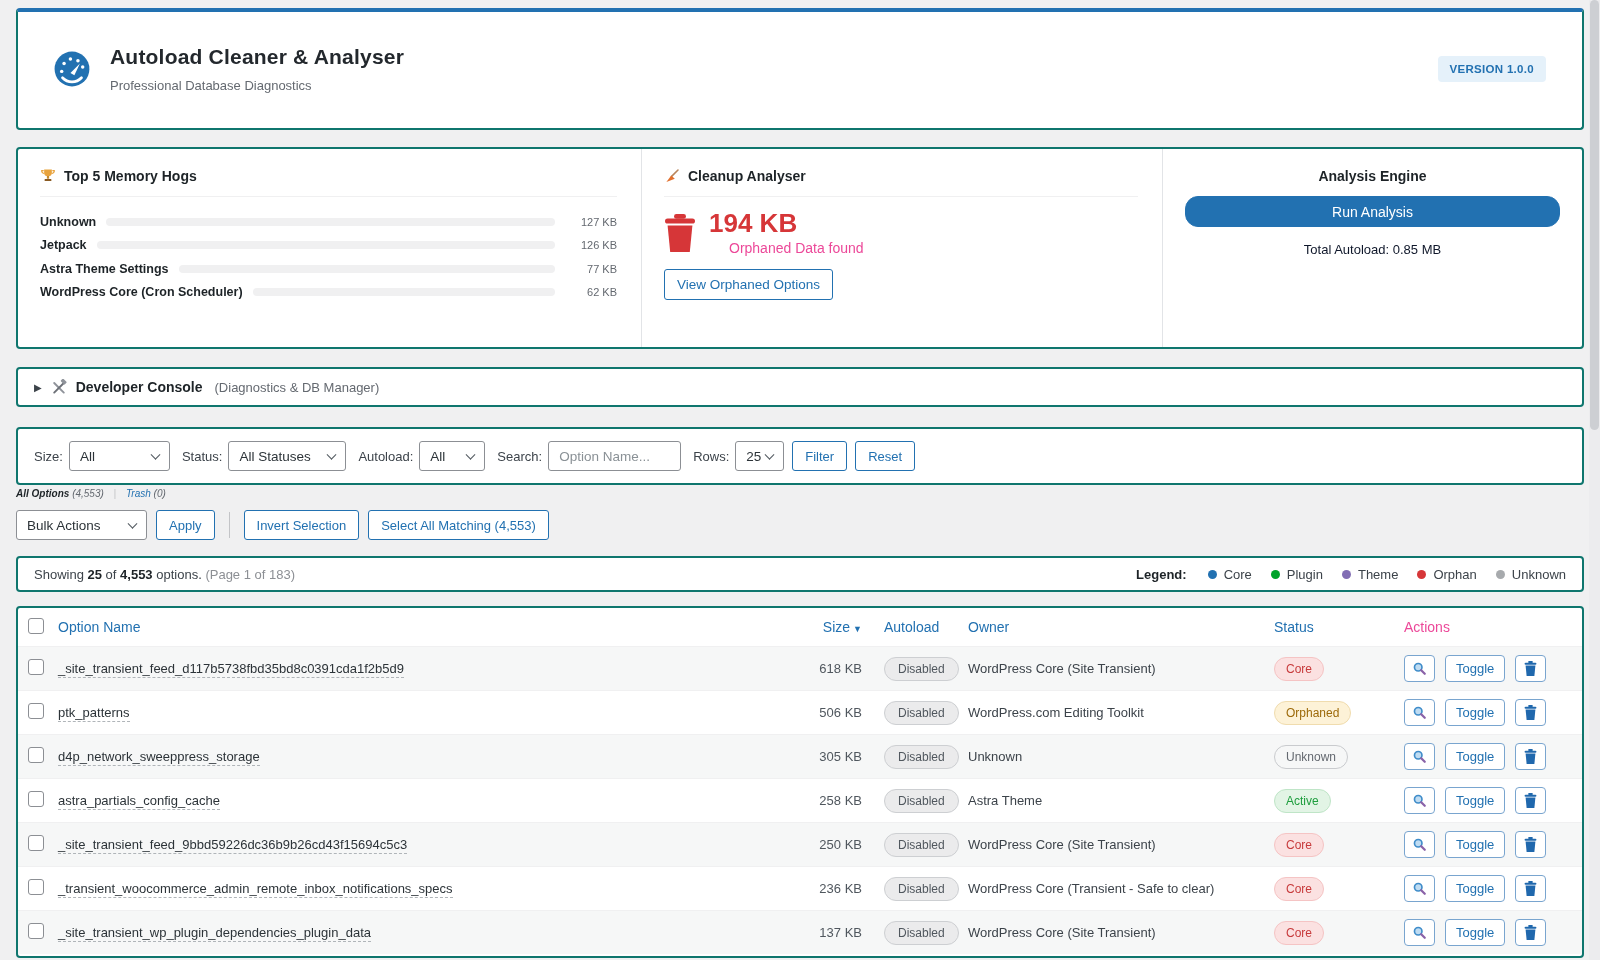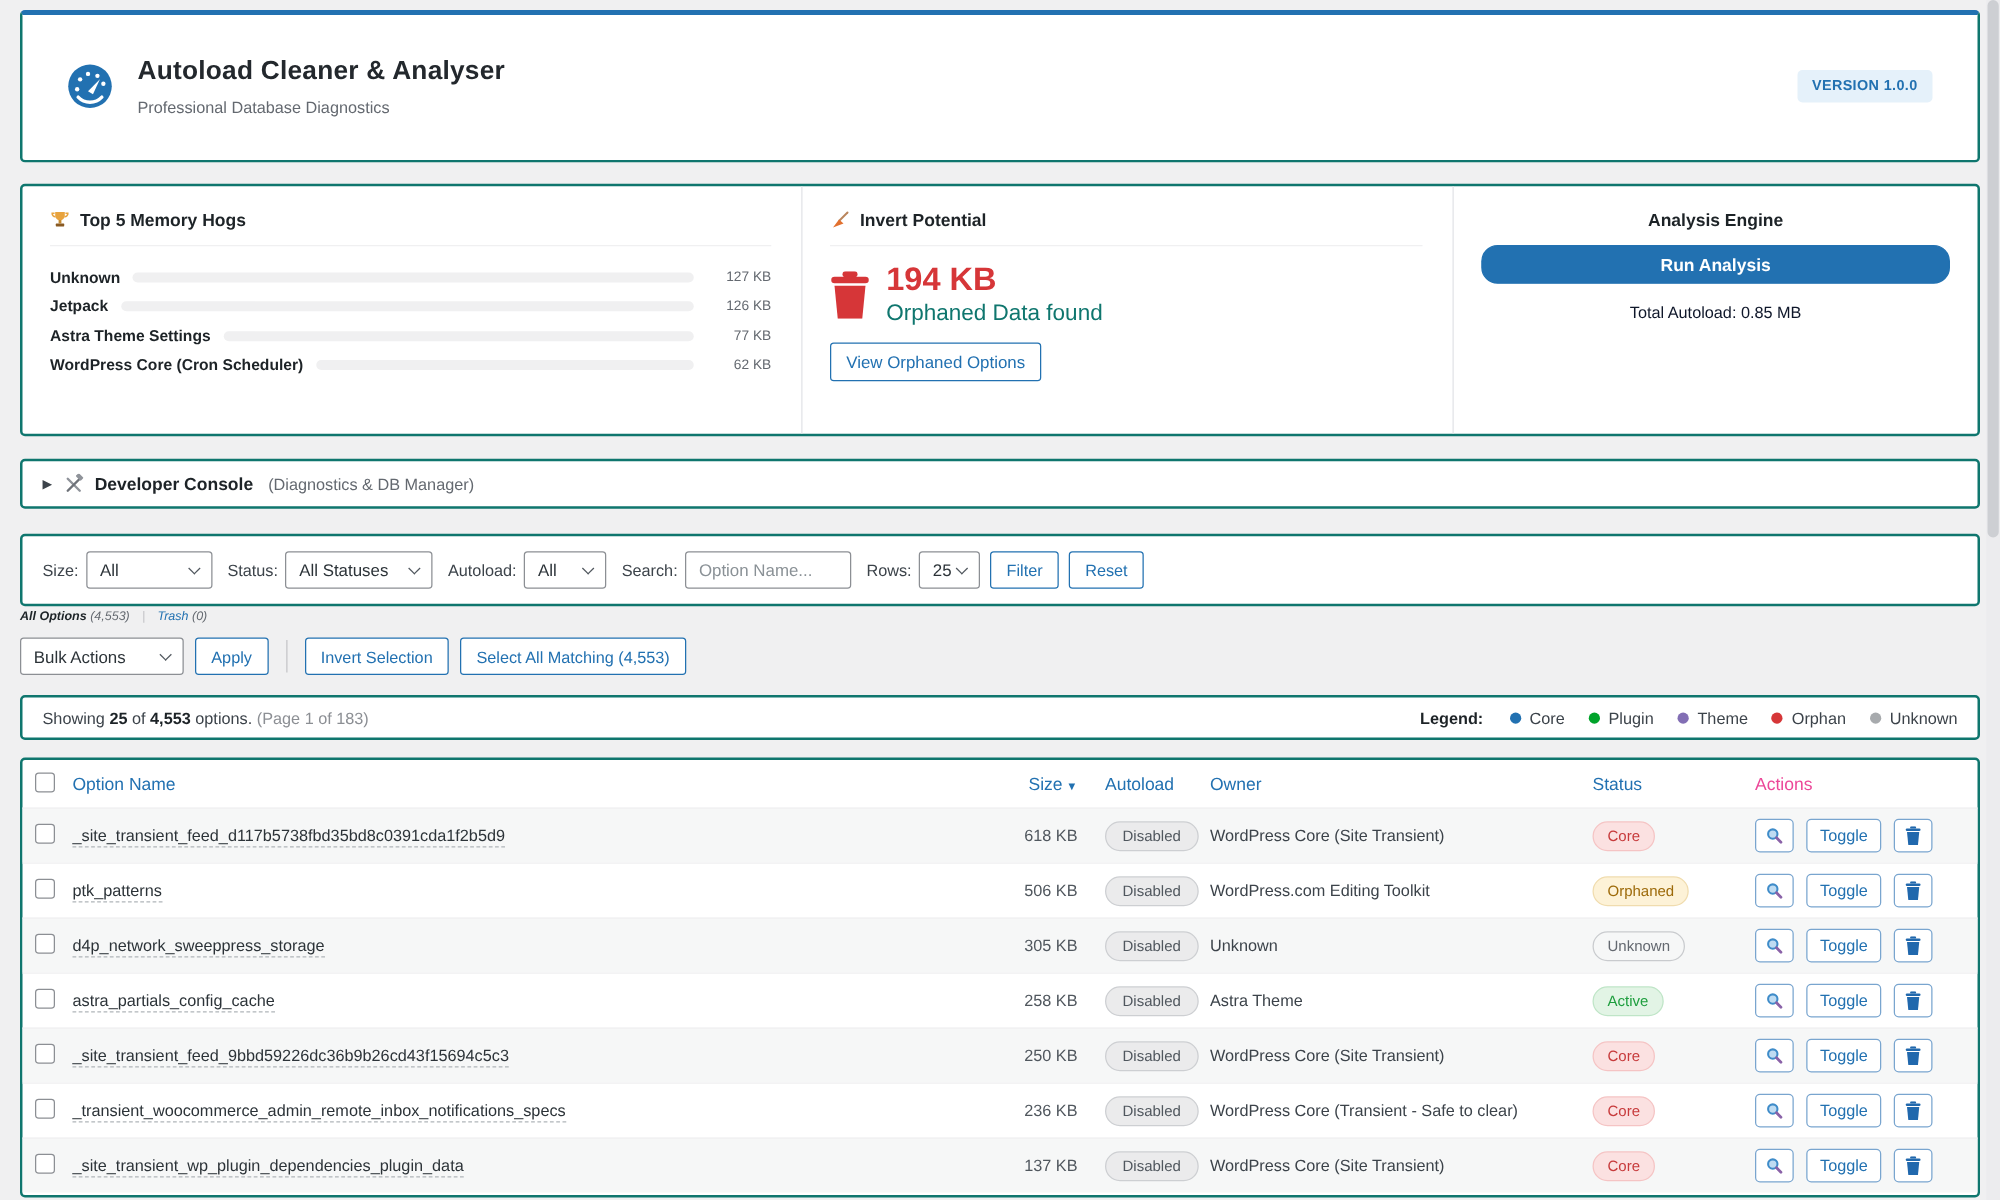--- a/index.html
+++ b/index.html
@@ -33,32 +33,32 @@
   .sec-head { display:flex; align-items:center; gap:8px; font-size:14px; font-weight:bold;
     color:#1d2327; padding-bottom:12px; border-bottom:1px solid #f0f0f1; margin-bottom:13px; }
   .hog-row { display:flex; align-items:center; height:23.5px; }
   .hog-label { font-size:12.5px; font-weight:bold; color:#1d2327; white-space:nowrap; margin-right:10px; }
   .hog-track { flex:1; height:8px; background:#f0f0f1; border-radius:4px; overflow:hidden; }
   .hog-fill { height:100%; background:#2271b1; border-radius:4px; }
   .hog-value { width:50px; text-align:right; font-size:11px; color:#646970; margin-left:12px; white-space:nowrap; }
 
   .cleanup-main { display:flex; align-items:center; gap:13px; margin-top:2px; }
   .cleanup-amount { font-size:26px; font-weight:bold; color:#d63638; line-height:1.05; }
-  .cleanup-caption { font-size:18px; color:#0f766e; margin-top:3px; }
+  .cleanup-caption { font-size:14px; color:#ec4899; margin-top:3px;margin-left:20px; }
   .btn-secondary {
     display:inline-flex; align-items:center; justify-content:center; gap:7px;
     background:#fff; border:1px solid #2271b1; color:#2271b1;
     border-radius:3px; font-size:13px; height:30px; padding:0 12px;
     font-family:"Liberation Sans",sans-serif; cursor:pointer; white-space:nowrap;
   }
   .cleanup-btn { margin-top:13px; height:31px; font-size:13.5px; }
 
   .sec-analysis .sec-head { justify-content:center; border-bottom:none; padding-bottom:4px; margin-bottom:8px; }
   .btn-primary { width:100%; height:31px; background:#2271b1; color:#fff; border:1px solid #2271b1;
-    border-radius:13px; font-size:14px; font-weight:bold; font-family:"Liberation Sans",sans-serif; cursor:pointer; }
+    border-radius:13px; font-size:14px; font-weight:normal; font-family:"Liberation Sans",sans-serif; cursor:pointer; }
   .total-autoload { text-align:center; color:#0f172a; font-size:13px; margin:15px 0; }
   .btn-danger { width:100%; height:31px; background:#f6f7f7; border:1px solid #d63638; color:#d63638;
     border-radius:3px; font-size:13.5px; display:flex; align-items:center; justify-content:center; gap:8px;
     font-family:"Liberation Sans",sans-serif; cursor:pointer; }
 
   
   .dev-card { margin-top:18px; height:40px; padding:0 16px; display:flex; align-items:center; gap:9px; cursor:pointer; }
   .dev-arrow { font-size:10px; color:#3c434a; }
   .dev-title { font-size:14px; font-weight:bold; color:#1d2327; }
   .dev-sub { font-size:13px; color:#646970; margin-left:3px; }
@@ -188,21 +188,21 @@
           </div>
         </div>
     </div>
 
     <div class="stats-section sec-cleanup">
       <div class="sec-head">
         <svg width="16" height="16" viewBox="0 0 20 20">
           <line x1="17.5" y1="2.5" x2="9.5" y2="10.5" stroke="#b9855c" stroke-width="2" stroke-linecap="round"></line>
           <path d="M3 17.5 L9 9.5 L13.5 13.5 Z" fill="#e2702e"></path>
         </svg>
-        <span>Invert Potential</span>
+        <span>Cleanup Analyser</span>
       </div>
       <div class="cleanup-main">
         <svg width="32" height="38" viewBox="0 0 16 19">
           <rect x="5" y="0" width="6" height="2.4" rx="1.2" fill="#d63638"></rect>
           <rect x="0.5" y="2.2" width="15" height="2.6" rx="1.3" fill="#d63638"></rect>
           <path fill="#d63638" d="M1.8 5.8h12.4l-1.3 13.2H3.1z"></path>
         </svg>
         <div>
           <div class="cleanup-amount">194 KB</div>
           <div class="cleanup-caption">Orphaned Data found</div>

